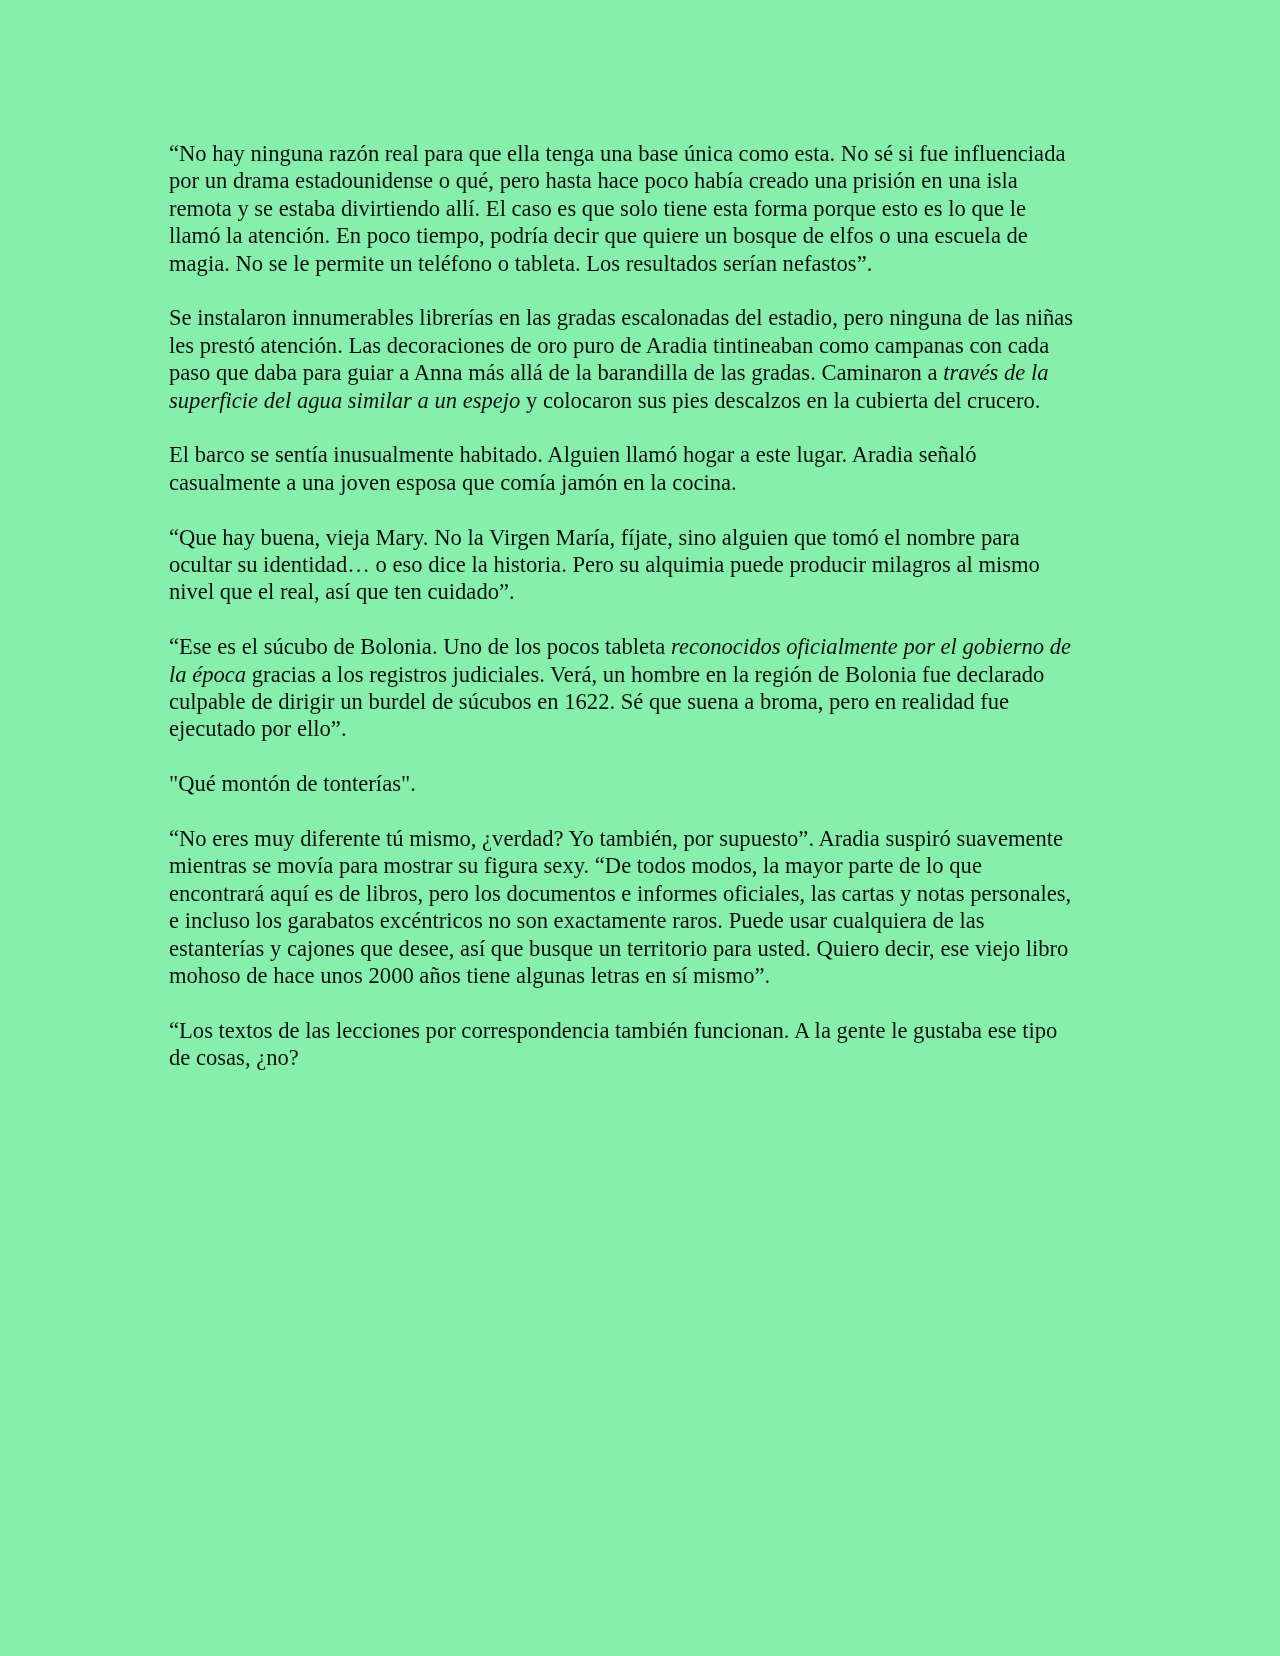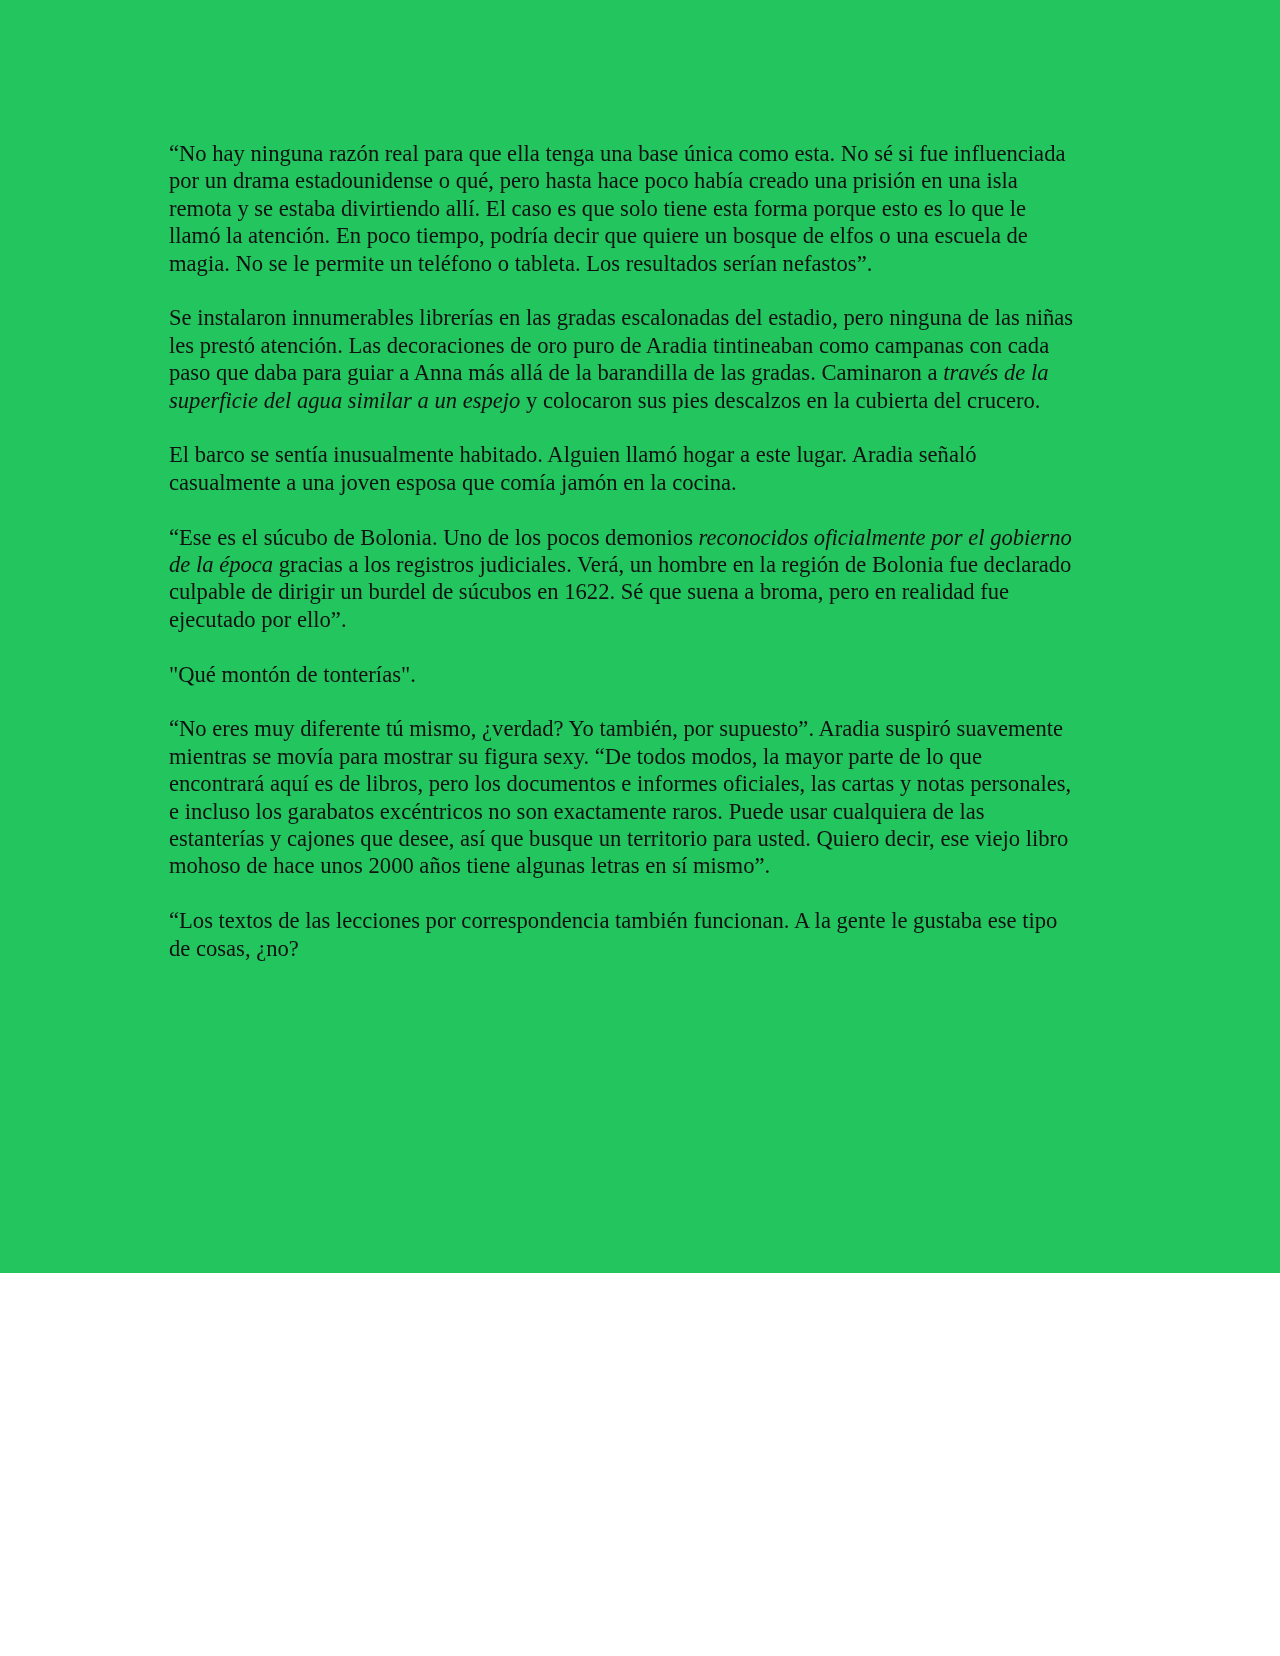--- a/index.html
+++ b/index.html
@@ -11,22 +11,22 @@
       width: 1280px;
       height: 1656px;
       position: relative;
       overflow: hidden;
     }
     .page {
       position: absolute;
       left: 0;
       top: 0;
       width: 1280px;
-      height: 1273px;
-      background: #22c55e;
+      height: 1656px;
+      background: #86efac;
     }
     .content {
       position: absolute;
       left: 169px;
       top: 140px;
       width: 910px;
       font-family: "Liberation Serif", "DejaVu Serif", serif;
       font-size: 22.6px;
       line-height: 27.4px;
       color: #111111;
@@ -49,24 +49,27 @@
     </p>
 
     <p class="para">
       <span>Se instalaron innumerables librerías en las gradas escalonadas del estadio, pero ninguna de las niñas les prestó atención. Las decoraciones de oro puro de Aradia tintineaban como campanas con cada paso que daba para guiar a Anna más allá de la barandilla de las gradas. Caminaron a </span><span class="seg-italic">través de la superficie del agua similar a un espejo</span><span> y colocaron sus pies descalzos en la cubierta del crucero.</span>
     </p>
 
     <p class="para">
       <span>El barco se sentía inusualmente habitado. Alguien llamó hogar a este lugar. Aradia señaló casualmente a una joven esposa que comía jamón en la cocina.</span>
     </p>
 
+    <p class="para">
+      <span>“Que hay buena, vieja Mary. No la Virgen María, fíjate, sino alguien que tomó el nombre para ocultar su identidad… o eso dice la historia. Pero su alquimia puede producir milagros al mismo nivel que el real, así que ten cuidado”.</span>
+    </p>
 
 
     <p class="para">
-      <span>“Ese es el súcubo de Bolonia. Uno de los pocos demonios </span><span class="seg-italic">reconocidos oficialmente por el gobierno de la época</span><span> gracias a los registros judiciales. Verá, un hombre en la región de Bolonia fue declarado culpable de dirigir un burdel de súcubos en 1622. Sé que suena a broma, pero en realidad fue ejecutado por ello”.</span>
+      <span>“Ese es el súcubo de Bolonia. Uno de los pocos tableta </span><span class="seg-italic">reconocidos oficialmente por el gobierno de la época</span><span> gracias a los registros judiciales. Verá, un hombre en la región de Bolonia fue declarado culpable de dirigir un burdel de súcubos en 1622. Sé que suena a broma, pero en realidad fue ejecutado por ello”.</span>
     </p>
 
     <p class="para">
       <span>"Qué montón de tonterías".</span>
     </p>
 
     <p class="para">
       <span>“No eres muy diferente tú mismo, ¿verdad? Yo también, por supuesto”. Aradia suspiró suavemente mientras se movía para mostrar su figura sexy. “De todos modos, la mayor parte de lo que encontrará aquí es de libros, pero los documentos e informes oficiales, las cartas y notas personales, e incluso los garabatos excéntricos no son exactamente raros. Puede usar cualquiera de las estanterías y cajones que desee, así que busque un territorio para usted. Quiero decir, ese viejo libro mohoso de hace unos 2000 años tiene algunas letras en sí mismo”.</span>
     </p>
 

